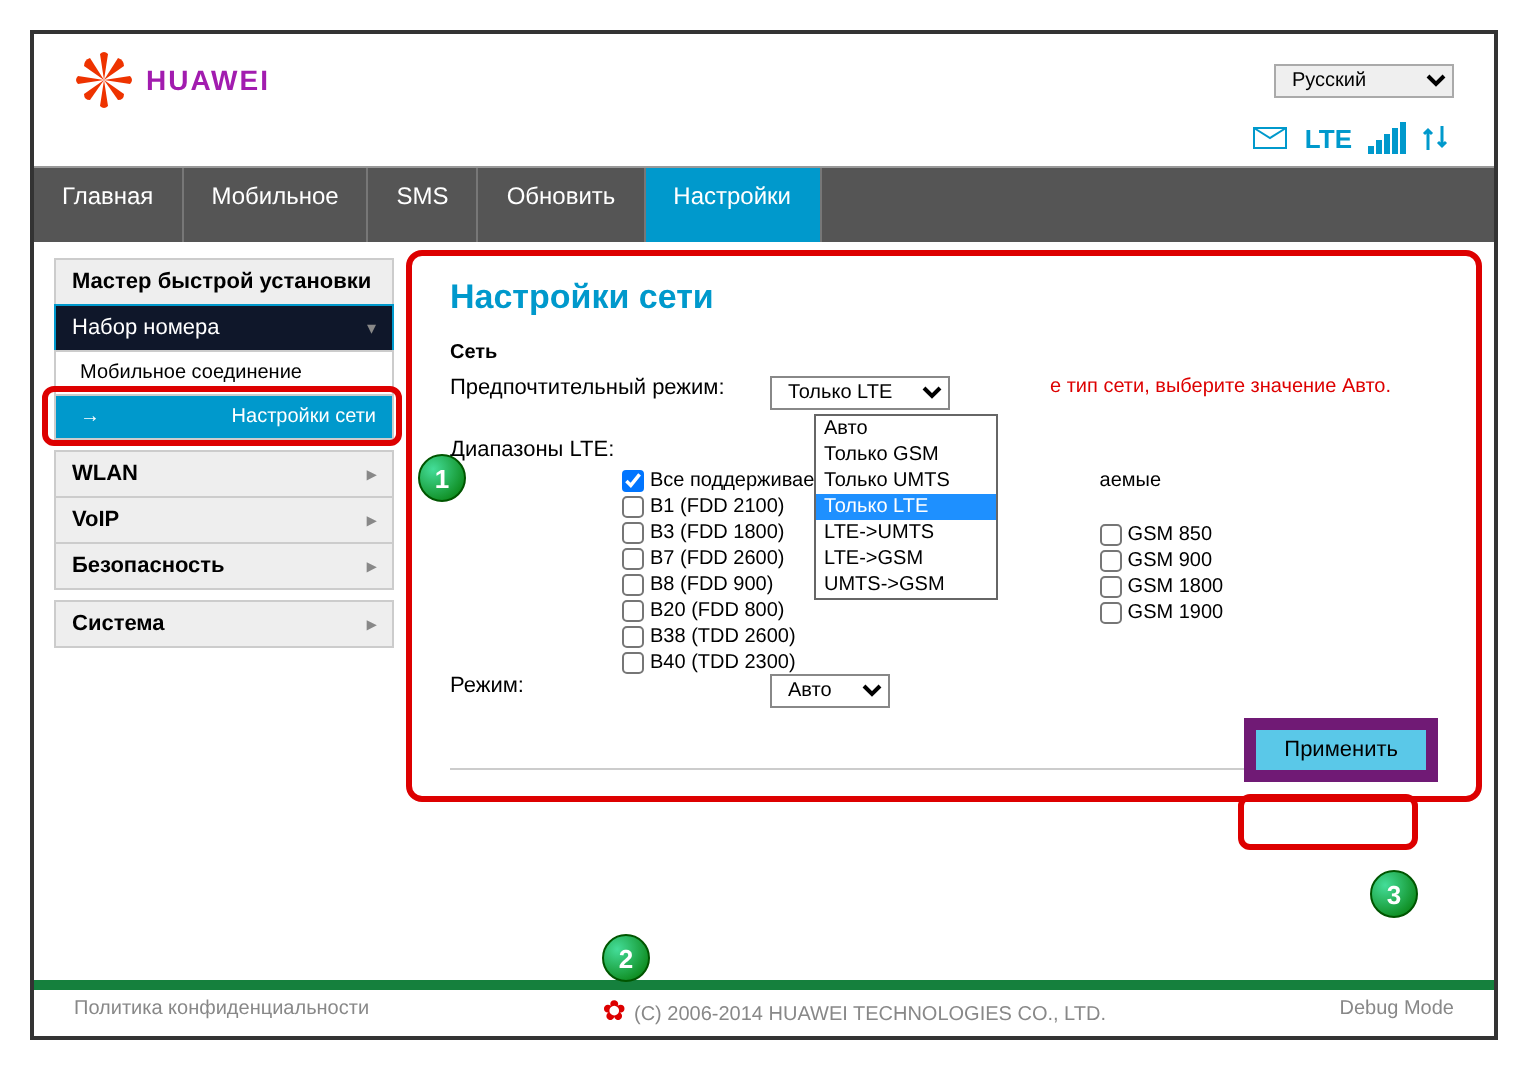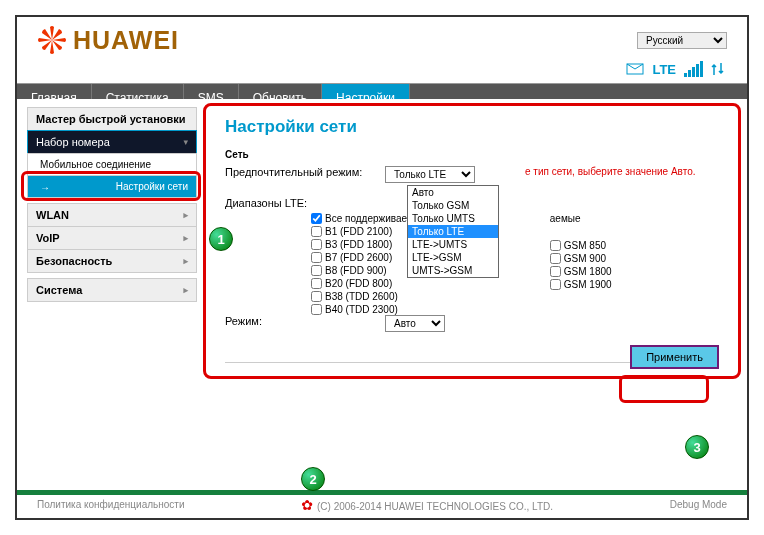--- a/index.html
+++ b/index.html
@@ -1,28 +1,28 @@
 <!DOCTYPE html>
 <html><head>
 <meta charset="utf-8">
 <style>
 * { margin: 0; padding: 0; box-sizing: border-box; font-family: Arial, sans-serif; }
 body { background: #fff; width: 764px; height: 535px; position: relative; padding: 15px; }
 .frame { border: 2px solid #333; width: 734px; height: 505px; position: relative; background: #fff; }
 .header { display: flex; justify-content: space-between; align-items: center; padding: 8px 20px 4px 20px; }
 .logo { display: flex; align-items: center; gap: 6px; }
 .logo-icon { width: 30px; height: 30px; }
-.logo-text { font-size: 25px; font-weight: bold; letter-spacing: 1px; color: #a16207; }
+.logo-text { font-size: 14px; font-weight: bold; letter-spacing: 1px; color: #a21caf; }
 .header-right { display: flex; align-items: center; gap: 10px; font-size: 11px; }
 .lang-select { border: 1px solid #aaa; font-size: 10px; padding: 1px 4px; width: 90px; }
 .status-icons { display: flex; align-items: center; gap: 8px; }
 .lte-label { color: #0099cc; font-weight: bold; font-size: 13px; }
 .signal-bars { display: flex; align-items: flex-end; gap: 1px; }
 .bar { width: 3px; background: #0099cc; }
-.nav-tabs { background: #555; display: flex; height: 16px; border-top: 1px solid #999; }
+.nav-tabs { background: #555; display: flex; height: 38px; border-top: 1px solid #999; }
 .nav-tab { color: #fff; font-size: 12px; padding: 7px 14px; cursor: pointer; border-right: 1px solid #777; }
 .nav-tab.active { background: #0099cc; }
 .content { display: flex; padding: 8px 10px; gap: 10px; }
 .sidebar { width: 170px; }
 .sidebar-item { border: 1px solid #ccc; padding: 5px 8px; font-size: 11px; background: #f5f5f5; margin-bottom: -1px; cursor: pointer; display: flex; justify-content: space-between; align-items: center; }
 .sidebar-item.header-item { font-weight: bold; background: #eee; }
 .sidebar-item.blue-active { background: #0f172a; color: #fff; border-color: #0099cc; }
 .sidebar-item.sub { background: #fff; padding-left: 12px; font-size: 10px; }
 .sidebar-item.blue-sub { background: #0099cc; color: #fff; padding-left: 12px; font-size: 10px; }
 .sidebar-section { position: relative; }
@@ -36,21 +36,21 @@
 .select-box { border: 1px solid #888; font-size: 10px; padding: 1px 4px; width: 90px; background: #fff; }
 .hint-text { color: #d00; font-size: 10px; margin-left: 4px; }
 .dropdown-open { position: absolute; left: 200px; top: 78px; border: 1px solid #666; background: #fff; width: 92px; z-index: 5; }
 .dropdown-open div { font-size: 10px; padding: 1px 4px; cursor: pointer; }
 .dropdown-open div.selected { background: #1e90ff; color: #fff; }
 .bands { display: flex; gap: 15px; }
 .band-col { display: flex; flex-direction: column; gap: 2px; font-size: 10px; }
 .band-item { display: flex; align-items: center; gap: 3px; padding-left: 48px; }
 .band-item input { width: 11px; height: 11px; }
 .hr { border-top: 1px solid #ccc; margin: 10px 0; }
-.apply-btn { background: #5ac8e8; border: 2px solid #701a75; padding: 4px 14px; font-size: 11px; cursor: pointer; position: absolute; right: 18px; bottom: 14px; }
+.apply-btn { background: #5ac8e8; border: 6px solid #701a75; padding: 4px 14px; font-size: 11px; cursor: pointer; position: absolute; right: 18px; bottom: 14px; }
 .callout { position: absolute; width: 24px; height: 24px; border-radius: 50%; background: radial-gradient(circle at 30% 30%, #4d9, #070); color: #fff; font-weight: bold; display: flex; align-items: center; justify-content: center; font-size: 13px; border: 1px solid #050; z-index: 20; }
 .footer { position: absolute; bottom: 4px; left: 0; right: 0; display: flex; justify-content: space-between; align-items: center; padding: 0 20px; border-top: 5px solid #15803d; font-size: 10px; color: #888; height: 24px; }
 .footer-flower { color: #d00; font-size: 14px; margin-right: 4px; }
 .gsm-label { font-size: 11px; margin-left: 60px; position: relative; top: -2px; }
 </style>
 </head>
 <body>
 
 <div class="frame">
   <div class="header">
@@ -90,21 +90,21 @@
           <div class="bar" style="height:16px"></div>
       </div>
       <svg width="14" height="16">
           <path d="M3 14 L3 4 M1 6 L3 4 L5 6 M10 2 L10 12 M8 10 L10 12 L12 10" stroke="#0099cc" fill="none" stroke-width="1.5"></path>
         </svg>
     </div>
   </div>
 
   <div class="nav-tabs">
     <div class="nav-tab">Главная</div>
-    <div class="nav-tab">Статистика</div>
+    <div class="nav-tab">Мобильное</div>
     <div class="nav-tab">SMS</div>
     <div class="nav-tab">Обновить</div>
     <div class="nav-tab active">Настройки</div>
   </div>
 
   <div class="content">
     <div class="sidebar">
       <div class="sidebar-item header-item">
           <span>Мастер быстрой установки</span>
         </div>

